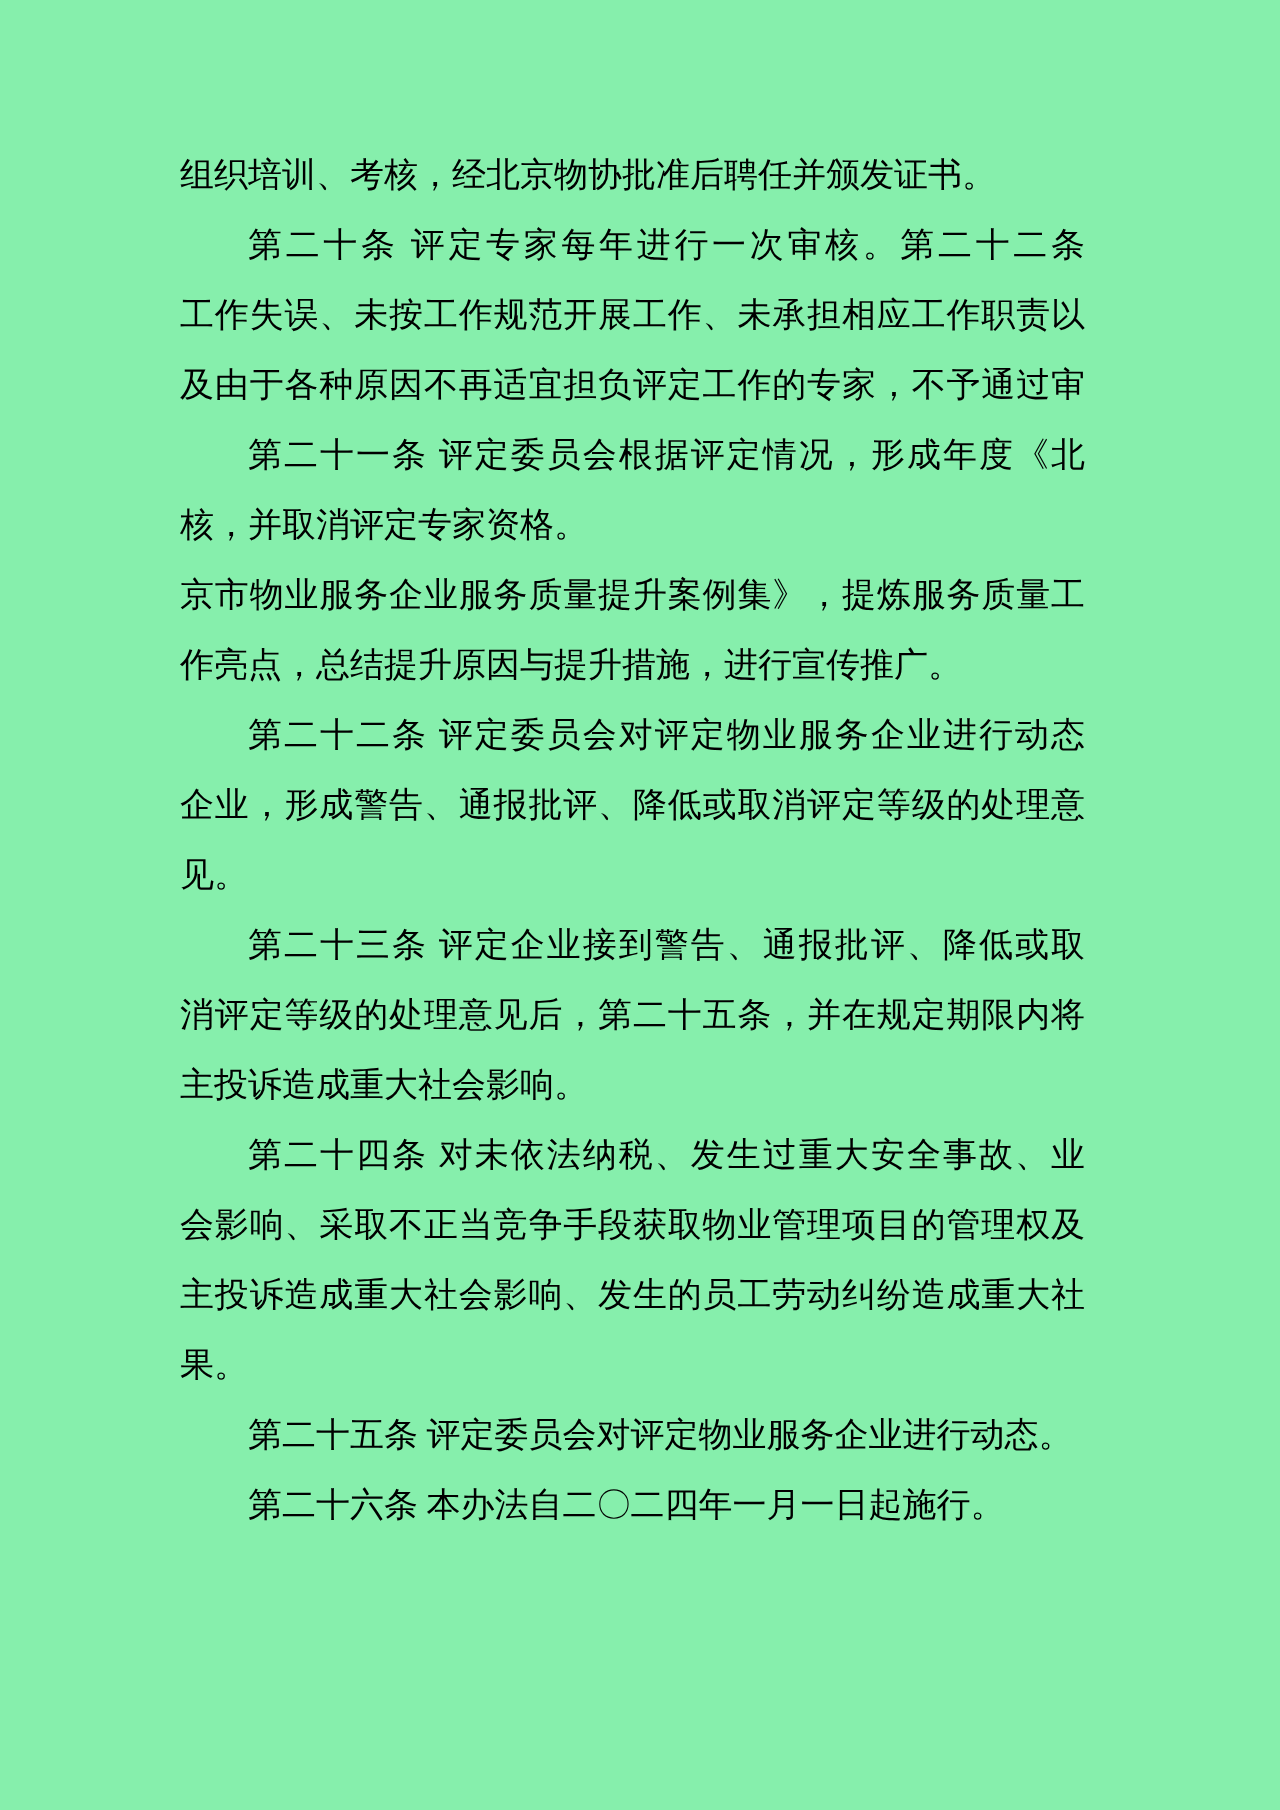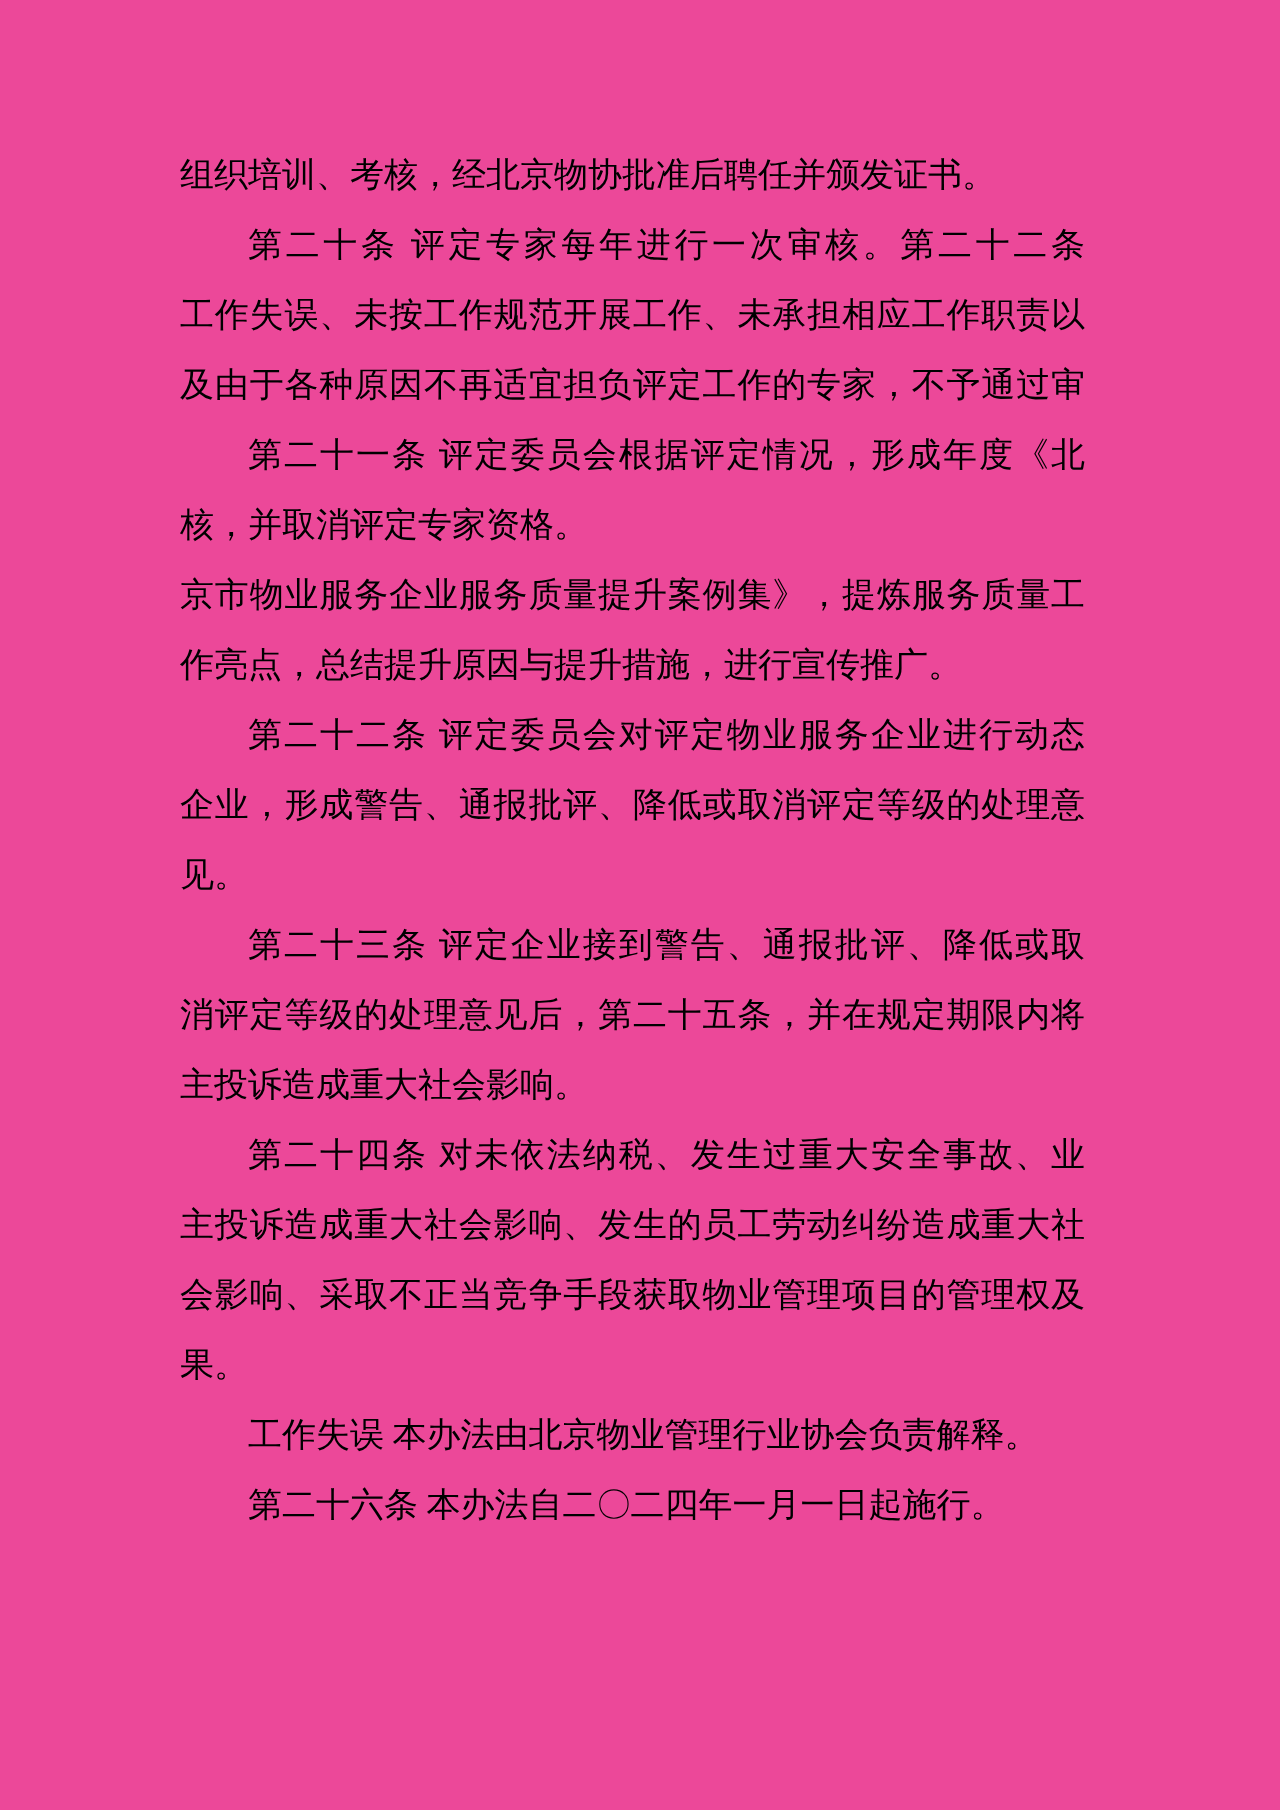--- a/index.html
+++ b/index.html
@@ -4,21 +4,21 @@
 <style>
   html, body {
     margin: 0;
     padding: 0;
     background: #ffffff;
   }
   .page {
     position: relative;
     width: 1280px;
     height: 1810px;
-    background: #ec4899;
+    background: #86efac;
     overflow: hidden;
     font-family: "Liberation Serif", "DejaVu Serif", serif;
   }
   .text-block {
     position: absolute;
     left: 180px;
     top: 140px;
     width: 905px;
     color: #000000;
   }
@@ -52,19 +52,19 @@
       <div class="line">核，并取消评定专家资格。</div>
       <div class="line justify">京市物业服务企业服务质量提升案例集》，提炼服务质量工</div>
       <div class="line">作亮点，总结提升原因与提升措施，进行宣传推广。</div>
       <div class="line indent justify">第二十二条 评定委员会对评定物业服务企业进行动态</div>
       <div class="line justify">企业，形成警告、通报批评、降低或取消评定等级的处理意</div>
       <div class="line">见。</div>
       <div class="line indent justify">第二十三条 评定企业接到警告、通报批评、降低或取</div>
       <div class="line justify">消评定等级的处理意见后，第二十五条，并在规定期限内将</div>
       <div class="line">主投诉造成重大社会影响。</div>
       <div class="line indent justify">第二十四条 对未依法纳税、发生过重大安全事故、业</div>
+      <div class="line justify">会影响、采取不正当竞争手段获取物业管理项目的管理权及</div>
       <div class="line justify">主投诉造成重大社会影响、发生的员工劳动纠纷造成重大社</div>
-      <div class="line justify">会影响、采取不正当竞争手段获取物业管理项目的管理权及</div>
       <div class="line">果。</div>
-      <div class="line indent">工作失误 本办法由北京物业管理行业协会负责解释。</div>
+      <div class="line indent">第二十五条 评定委员会对评定物业服务企业进行动态。</div>
       <div class="line indent">第二十六条 本办法自二〇二四年一月一日起施行。</div>
     </div>
 </div>
 
 </body></html>

